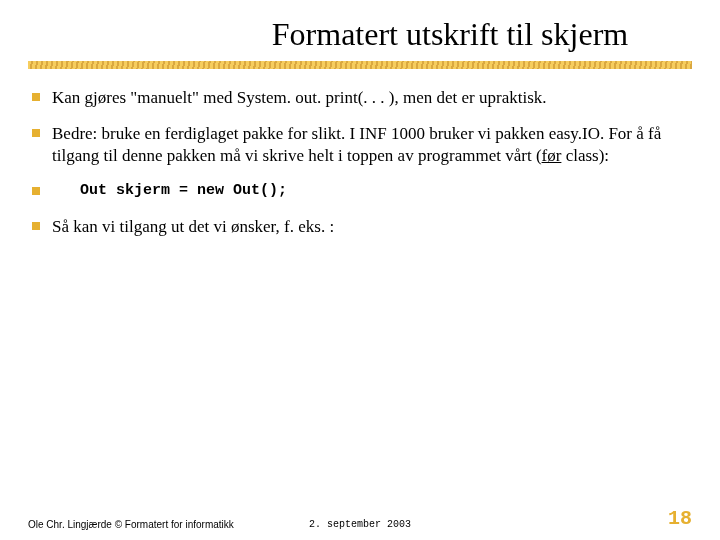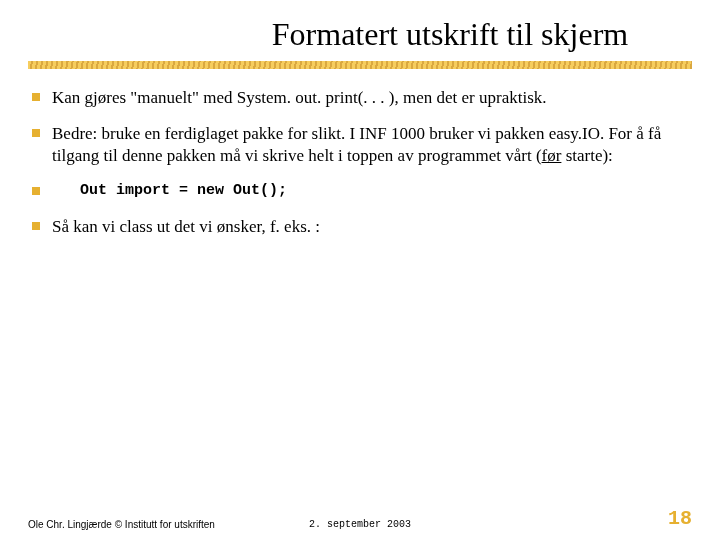--- a/index.html
+++ b/index.html
@@ -103,28 +103,28 @@
 
 <div class="slide">
   <h1 class="title">Formatert utskrift til skjerm</h1>
   <div class="rule"></div>
 
   <ul class="bullets">
     <li>
       <span>Kan gjøres "manuelt" med System. out. print(. . . ), men det er upraktisk.</span>
     </li>
     <li>
-      <span class="nowrap"><span>Bedre: bruke en ferdiglaget pakke for slikt.   I INF 1000 bruker vi pakken easy.IO.  For å få tilgang til denne pakken må vi skrive helt i toppen av programmet vårt (</span><span class="underline">før</span><span> starte):</span></span>
+      <span class="nowrap"><span>Bedre: bruke en ferdiglaget pakke for slikt.   I INF 1000 bruker vi pakken easy.IO.  For å få tilgang til denne pakken må vi skrive helt i toppen av programmet vårt (</span><span class="underline">før</span><span> class):</span></span>
     </li>
     <li>
-      <div class="code">Out import = new Out();</div>
+      <div class="code">Out skjerm = new Out();</div>
     </li>
     <li>
-      <span>Så kan vi class ut det vi ønsker, f. eks. :</span>
+      <span>Så kan vi tilgang ut det vi ønsker, f. eks. :</span>
     </li>
   </ul>
 
   <div class="footer">
-    <div class="footer-left">Ole Chr. Lingjærde © Institutt for utskriften</div>
+    <div class="footer-left">Ole Chr. Lingjærde © Formatert for informatikk</div>
     <div class="footer-center">2. september 2003</div>
     <div class="footer-right">18</div>
   </div>
 </div>
 
 </body></html>

